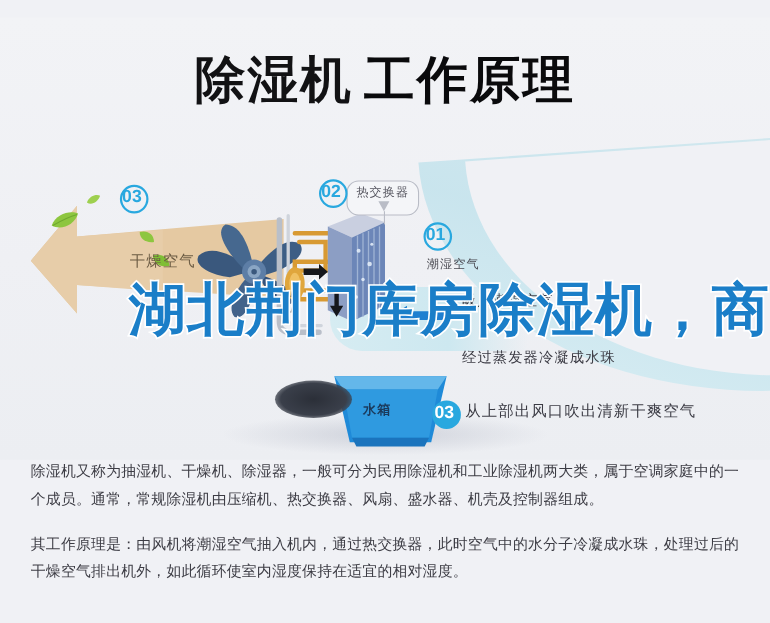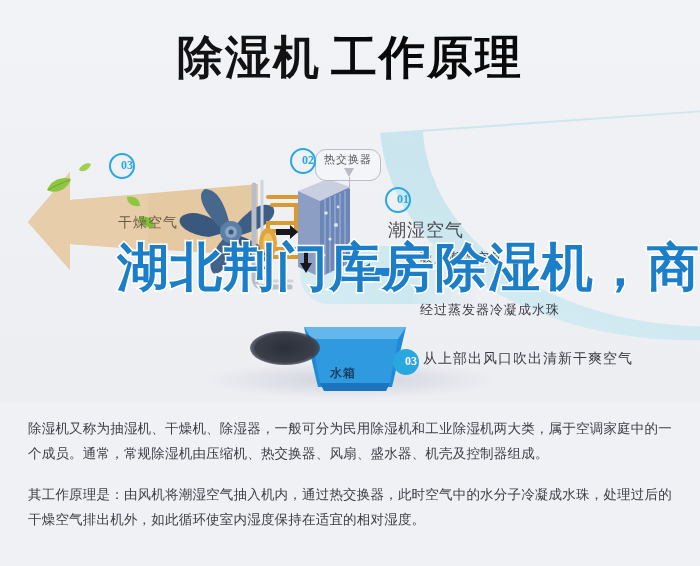--- a/index.html
+++ b/index.html
@@ -20,21 +20,21 @@
     position: absolute;
     left: 0; top: 0;
     width: 700px;
     height: 566px;
     background: #f0f1f5;
   }
 
   
   .infographic {
     position: absolute;
-    left: 0; top: 1px;
+    left: 0; top: 16px;
     width: 700px;
     height: 402px;
     background: linear-gradient(180deg,#f2f3f6 0%,#eff0f4 55%,#eceef2 100%);
     overflow: hidden;
   }
 
   
   .headline {
     position: absolute;
     left: 0; top: 28px;
@@ -109,42 +109,41 @@
     left: 300px; top: 320px;
     width: 110px; height: 72px;
   }
   .tank-label {
     position: absolute;
     left: 330px; top: 348px;
     font-size: 12px;
     color: #1b3a5c;
     font-weight: bold;
     letter-spacing: 1px;
-    margin-top: 16px;
   }
   .tank-shadow {
     position: absolute;
     left: 200px; top: 360px;
     width: 300px; height: 38px;
     background: radial-gradient(ellipse at center, rgba(170,175,190,.45) 0%, rgba(240,241,245,0) 70%);
   }
 
   
   .badge {
     position: absolute;
     width: 22px; height: 22px;
     border-radius: 50%;
     border: 2px solid #29a8df;
     color: #29a8df;
-    font-size: 12px;
+    font-size: 16px;
     font-weight: bold;
     line-height: 20px;
-    text-align: right;
+    text-align: left;
     background: transparent;
-    font-family: Liberation Serif, serif;
+    font-family: Liberation Sans, sans-serif;
   }
   .badge.solid {
     background: #29a8df;
     color: #ffffff;
     border-color: #29a8df;
   }
 
   
   .cap {
     position: absolute;
@@ -337,21 +336,21 @@
     <div class="callout">热交换器</div>
     <div class="callout-tip"></div>
     <div class="callout-stem"></div>
 
     <div class="badge" style="left:109px; top:152px;">03</div>
     <div class="badge" style="left:290px; top:147px;">02</div>
     <div class="badge" style="left:385px; top:186px;">01</div>
     <div class="badge solid" style="left:393px; top:348px;">03</div>
 
     <div class="cap tan" style="left:118px; top:213px; font-size:14px;">干燥空气</div>
-    <div class="cap" style="left:388px; top:217px; font-size:18px;">潮湿空气</div>
+    <div class="cap" style="left:388px; top:217px; font-size:11px;">潮湿空气</div>
     <div class="cap dark" style="left:420px; top:248px;">吸入潮湿空气</div>
     <div class="cap dark" style="left:420px; top:300px;">经过蒸发器冷凝成水珠</div>
     <div class="cap dark" style="left:423px; top:349px; font-size:14px;">从上部出风口吹出清新干爽空气</div>
 
     <div class="overlay-title">
       <div>湖北荆门库房除湿机，商</div>
     </div>
 
   </div>
 

